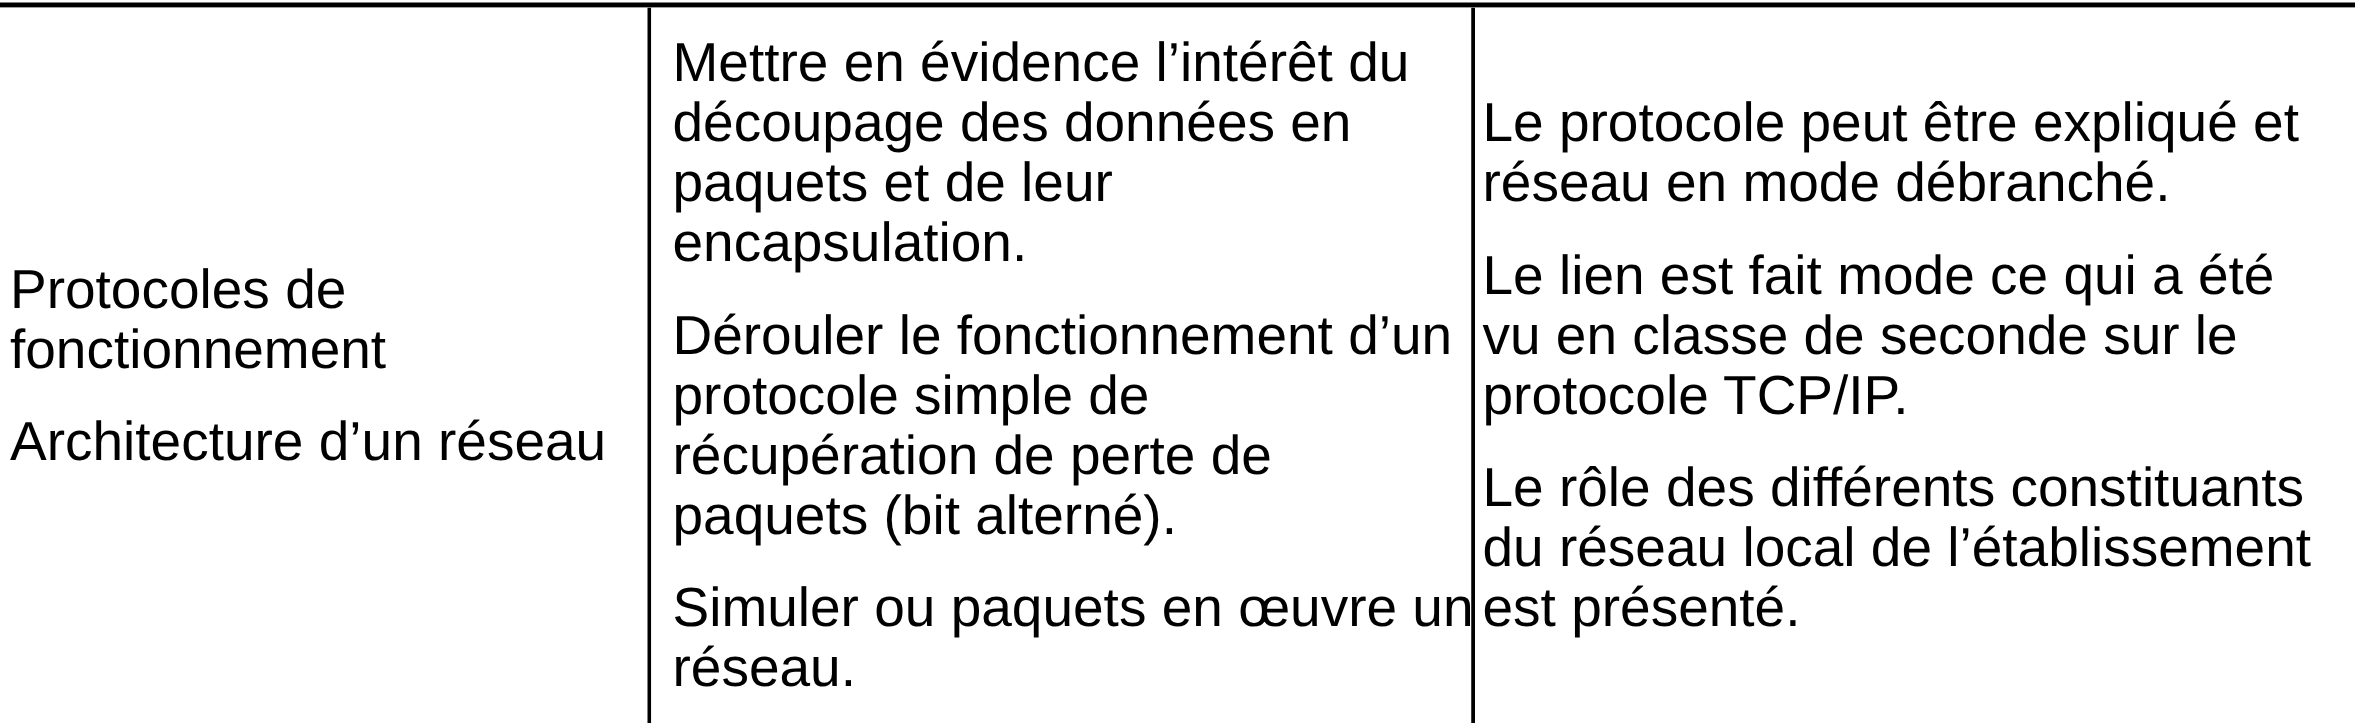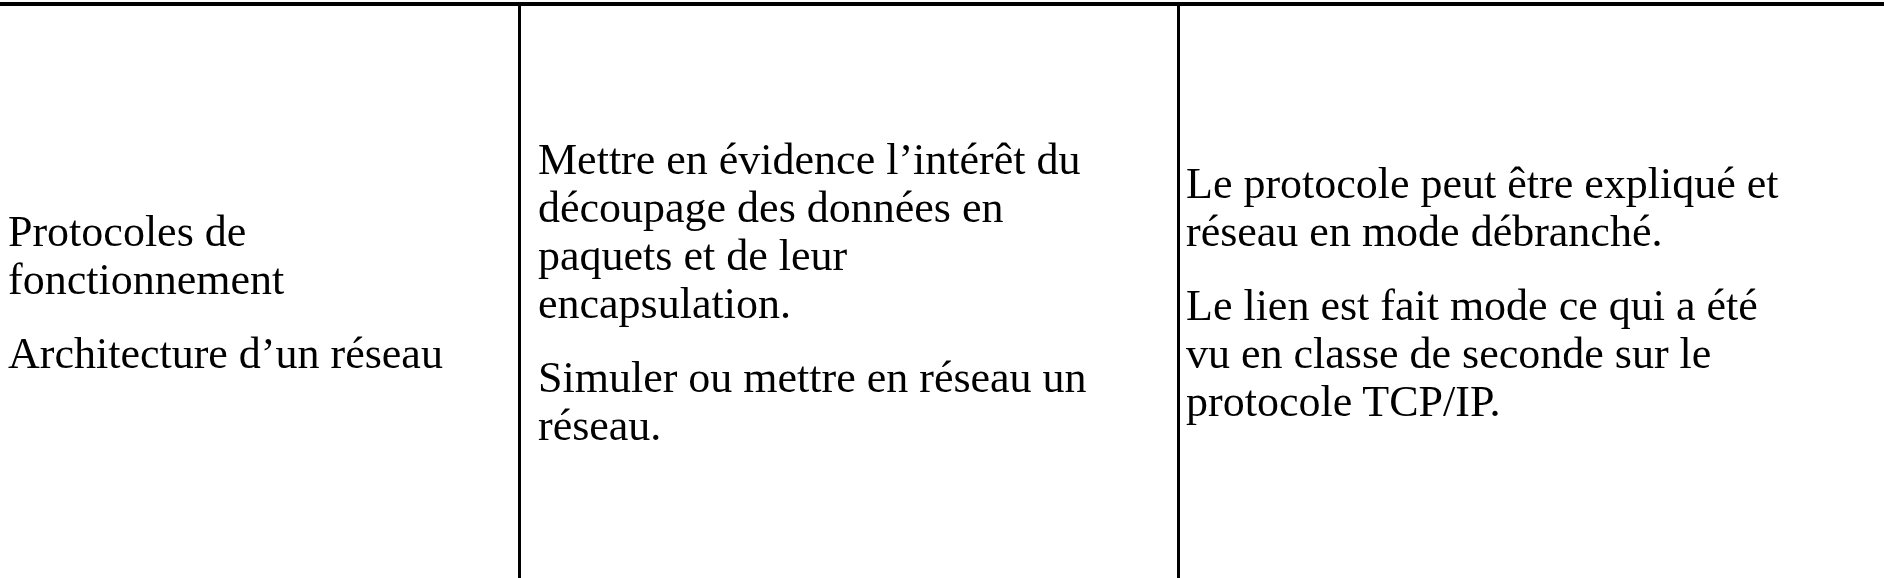--- a/index.html
+++ b/index.html
@@ -26,21 +26,20 @@
     overflow: hidden;
     font-family: "Liberation Sans", "DejaVu Sans", sans-serif;
     font-size: 44px;
     line-height: 48px;
     color: #000000;
     background: #ffffff;
   }
   .cell p {
     margin: 13px 0;
     white-space: pre;
-    font-family: Liberation Serif, serif;
   }
   .cell-themes {
     width: 521px;
     border-right: 3px solid #000000;
     padding-left: 8px;
   }
   .cell-capacites {
     width: 659px;
     border-right: 3px solid #000000;
     padding-left: 17px;
@@ -59,25 +58,32 @@
     <p>Protocoles de
 fonctionnement</p>
     <p>Architecture d’un réseau</p>
   </div>
 
   <div class="cell cell-capacites">
     <p>Mettre en évidence l’intérêt du
 découpage des données en
 paquets et de leur
 encapsulation.</p>
-    <p>Simuler ou mettre en réseau un
+    <p>Dérouler le fonctionnement d’un
+protocole simple de
+récupération de perte de
+paquets (bit alterné).</p>
+    <p>Simuler ou paquets en œuvre un
 réseau.</p>
   </div>
 
   <div class="cell cell-commentaires">
     <p>Le protocole peut être expliqué et
 réseau en mode débranché.</p>
     <p>Le lien est fait mode ce qui a été
 vu en classe de seconde sur le
 protocole TCP/IP.</p>
+    <p>Le rôle des différents constituants
+du réseau local de l’établissement
+est présenté.</p>
   </div>
 
 </div>
 
 </body></html>

